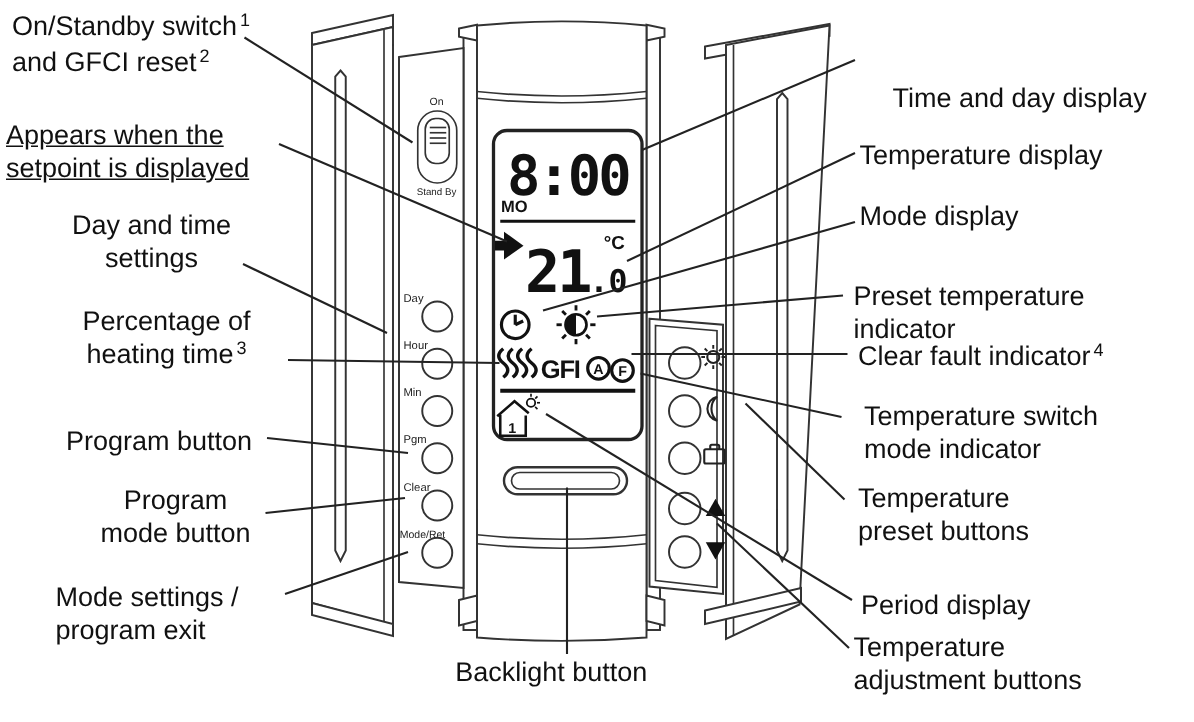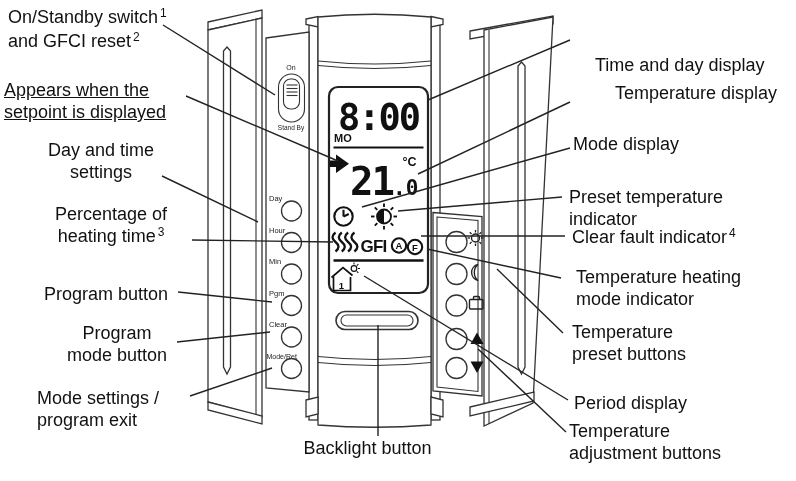--- a/index.html
+++ b/index.html
@@ -235,35 +235,35 @@
     <div><span>mode button</span></div>
   </div>
   <div class="callout" style="left:37px;top:387px;">
     <div><span>Mode settings /</span></div>
     <div><span>program exit</span></div>
   </div>
 
   <div class="callout" style="left:595px;top:19px;margin-top:35px;">
     <div><span>Time and day display</span></div>
   </div>
-  <div class="callout" style="left:573px;top:82px;margin-left:42px;">
+  <div class="callout" style="left:573px;top:92px;">
     <div><span>Temperature display</span></div>
   </div>
   <div class="callout" style="left:573px;top:133px;">
     <div><span>Mode display</span></div>
   </div>
   <div class="callout" style="left:569px;top:186px;">
     <div><span>Preset temperature</span></div>
     <div><span>indicator</span></div>
   </div>
   <div class="callout" style="left:572px;top:226px;">
     <div><span>Clear fault indicator</span><span class="sup">4</span></div>
   </div>
   <div class="callout" style="left:576px;top:266px;">
-    <div><span>Temperature heating</span></div>
+    <div><span>Temperature switch</span></div>
     <div><span>mode indicator</span></div>
   </div>
   <div class="callout" style="left:572px;top:321px;">
     <div><span>Temperature</span></div>
     <div><span>preset buttons</span></div>
   </div>
   <div class="callout" style="left:574px;top:392px;">
     <div><span>Period display</span></div>
   </div>
   <div class="callout" style="left:569px;top:420px;">

